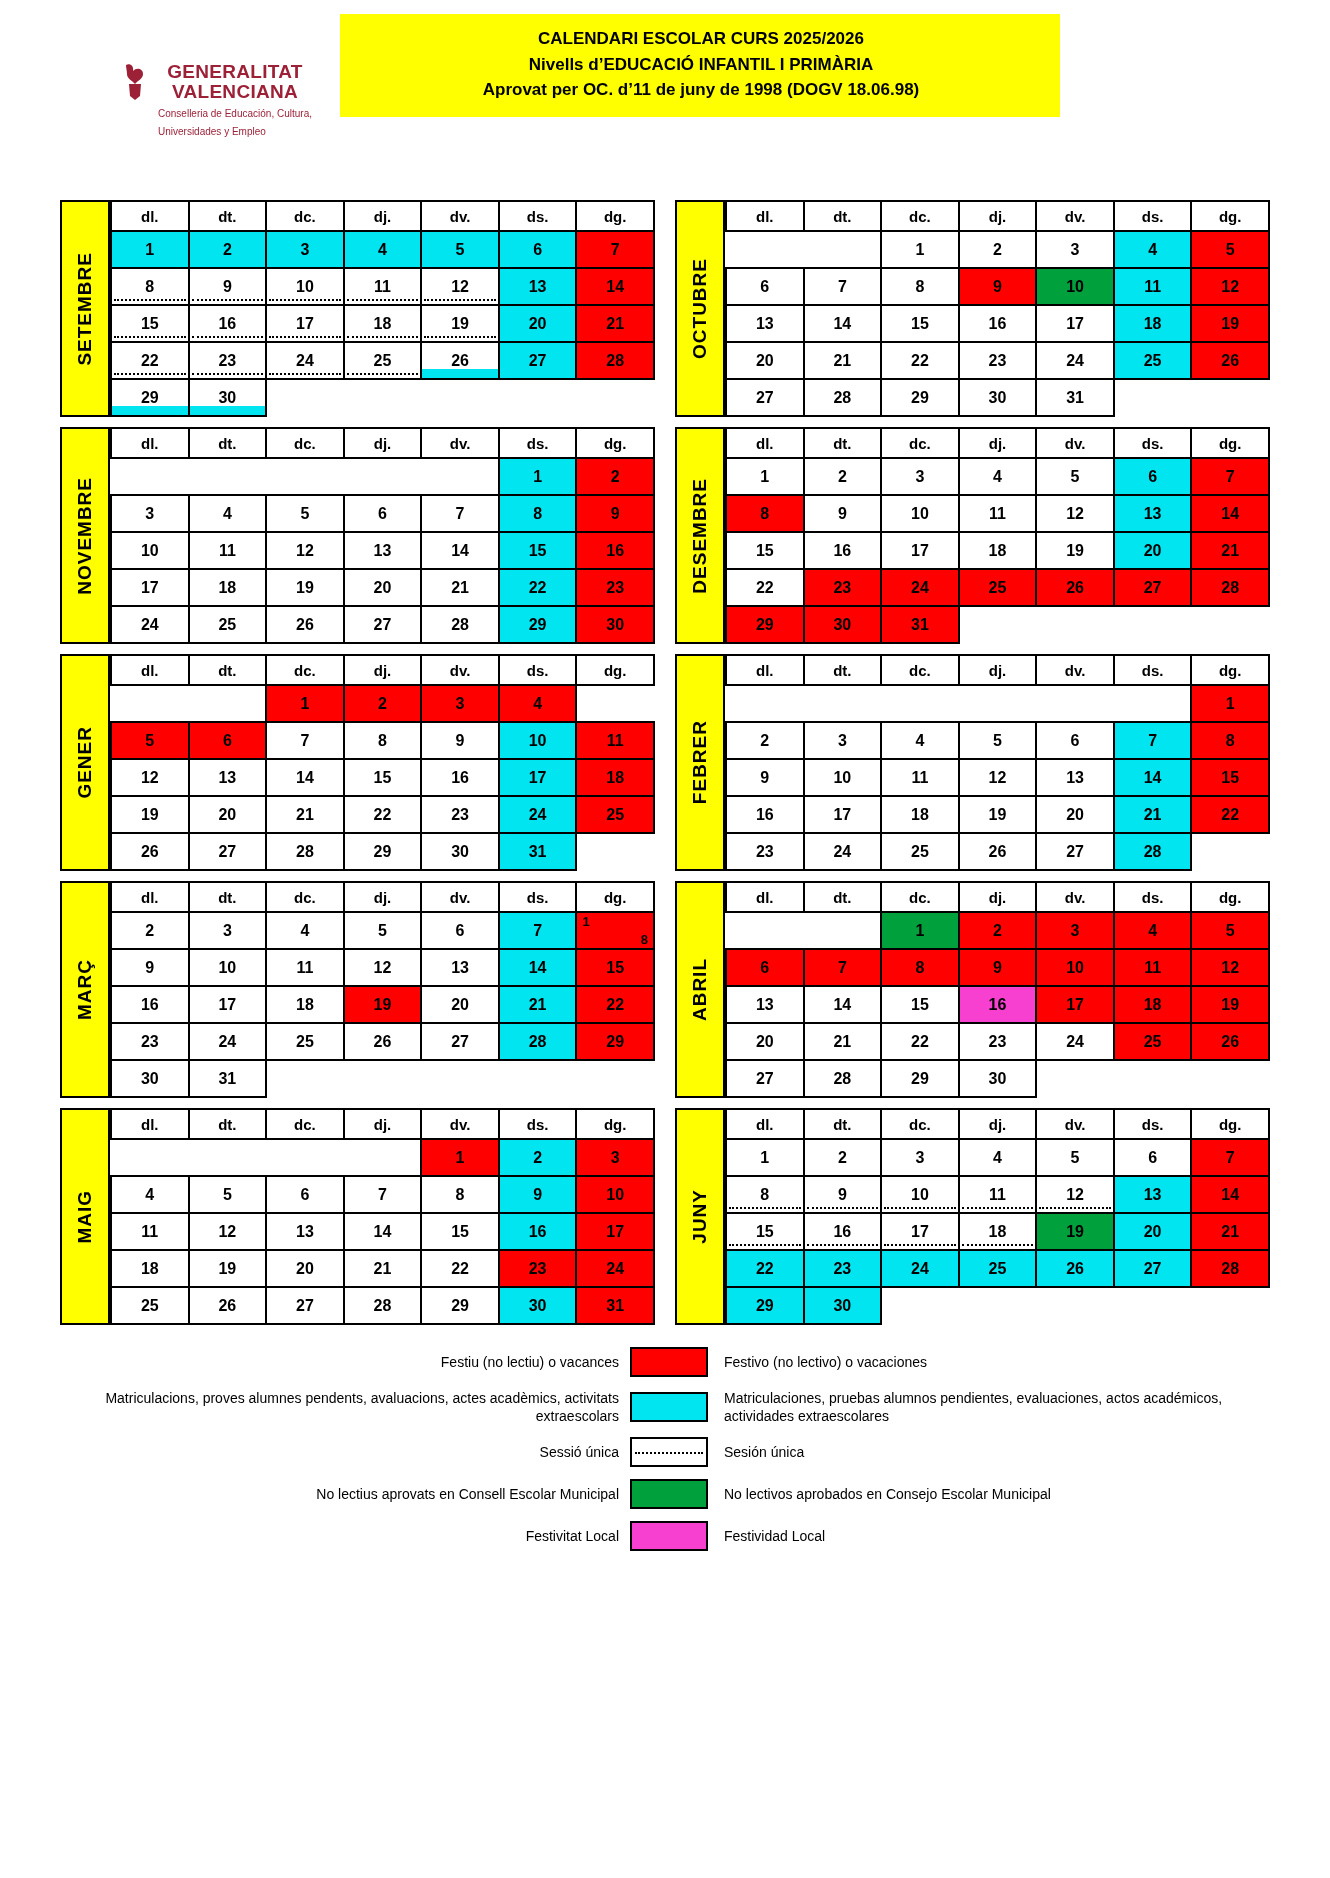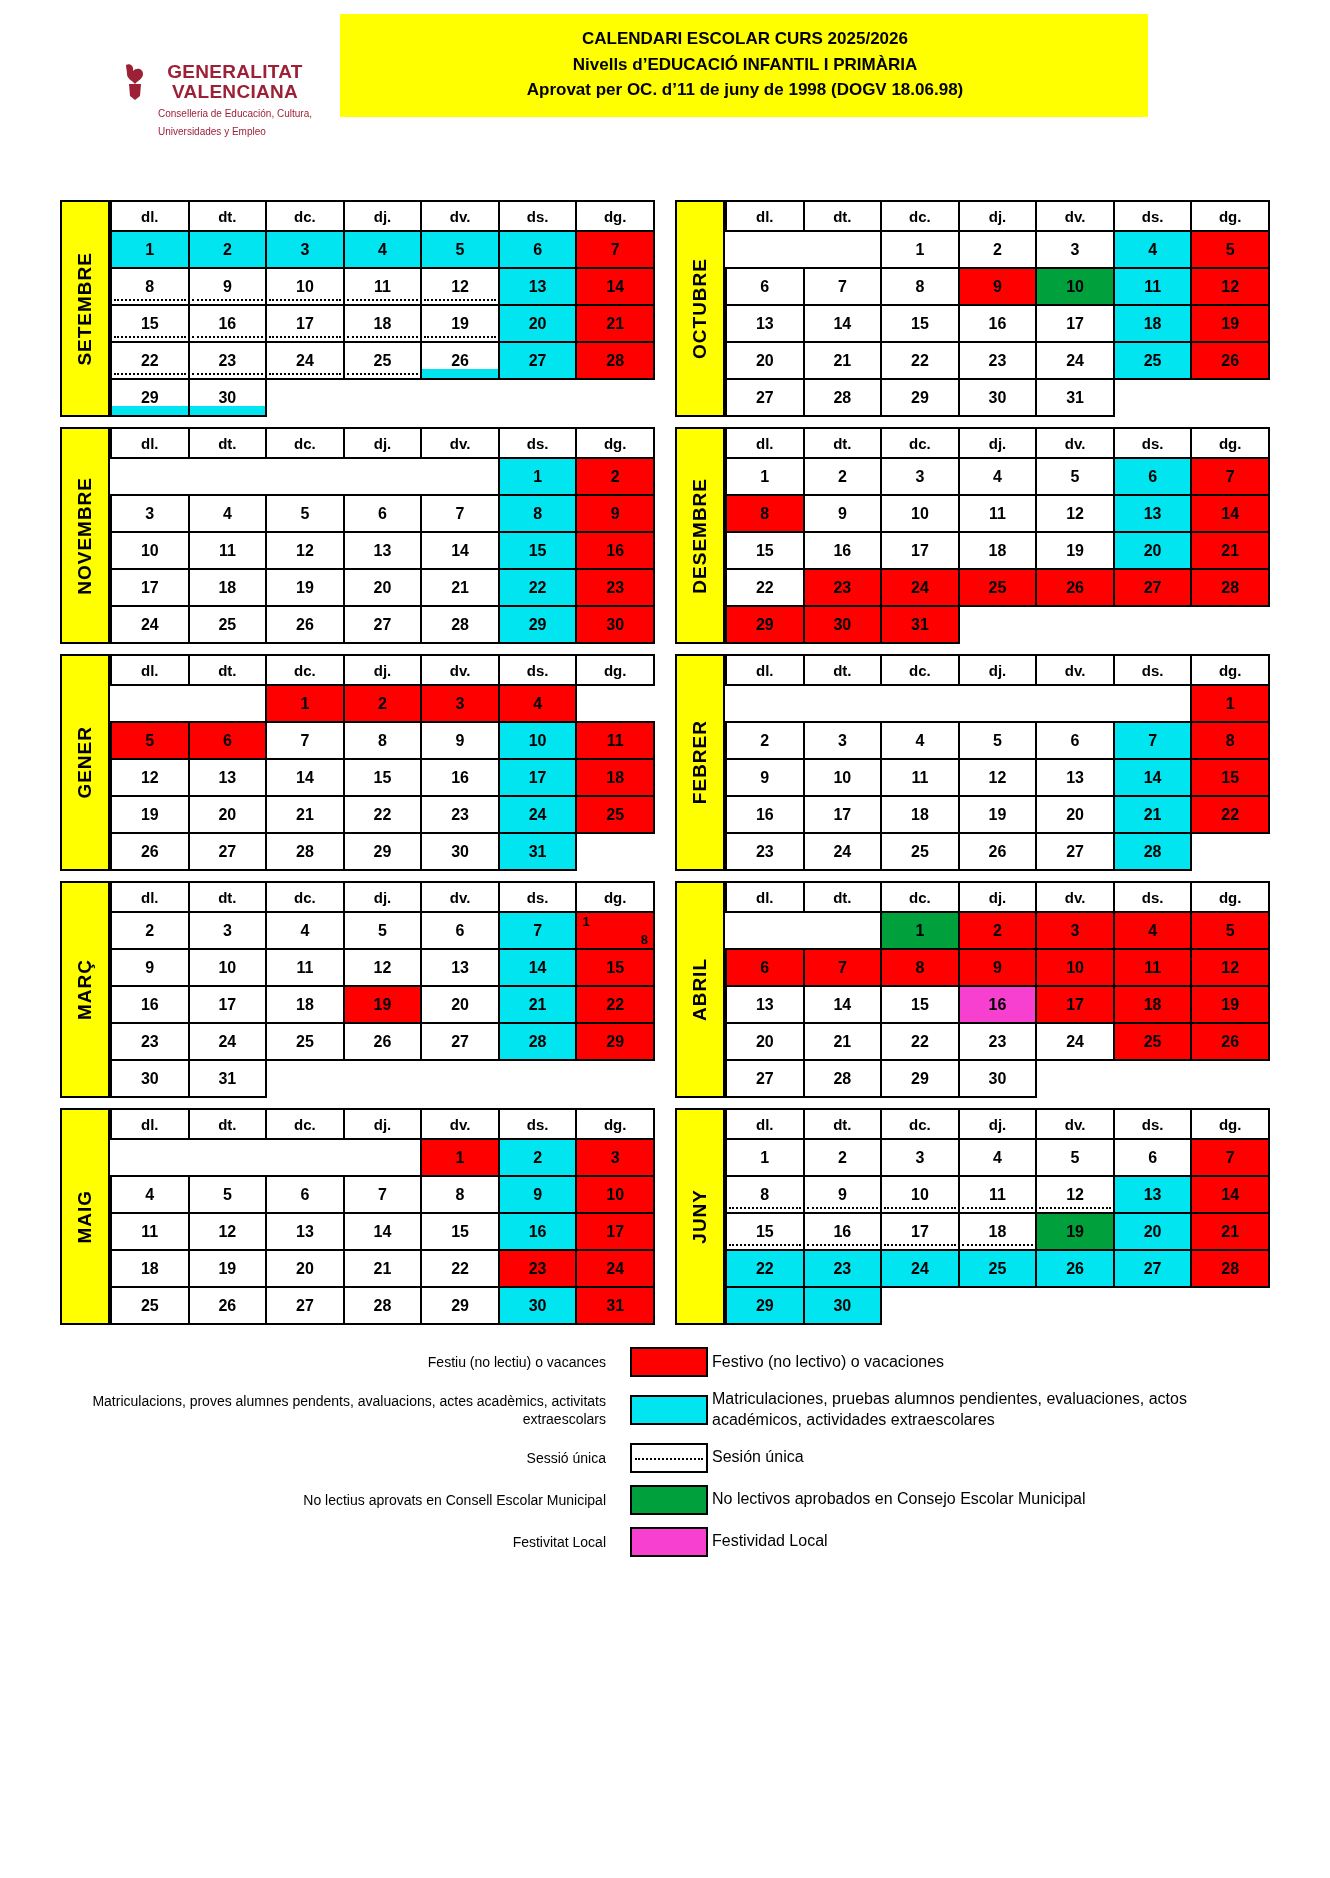--- a/index.html
+++ b/index.html
@@ -21,21 +21,21 @@
   .logo-text-main {
     color: #9c2137; font-size: 19px; font-weight: bold; letter-spacing: .3px; line-height: 1.05; text-align: center;
   }
   .logo-text-sub { color: #9c2137; font-size: 10px; line-height: 1.35; margin-top: 5px; }
   .dir-block {
     width: 220px; text-align: center; padding-top: 50px;
     color: #1a1a8c; font-size: 12px; font-weight: bold; line-height: 1.45;
   }
   .dir-block .gap { height: 14px; }
   .title-box {
-    background: #ffff00; width: 808px; margin-left: 10px;
+    background: #ffff00; width: 720px; margin-left: 10px;
     padding: 12px 10px 14px 12px; text-align: center;
     font-size: 17px; font-weight: bold; line-height: 1.5;
   }
 
   
   .cal-area { padding: 0 60px; }
   .cal-row { display: flex; justify-content: space-between; margin-bottom: 10px; }
   .month { width: 595px; display: flex; }
   .month-name {
     width: 50px; background: #ffff00; border: 2px solid #000;
@@ -70,33 +70,33 @@
     background: #00e5f0;
   }
   td.split { padding: 0; }
   td.split .tl { position: absolute; top: 1px; left: 5px; font-size: 13px; }
   td.split .br { position: absolute; bottom: 1px; right: 5px; font-size: 13px; }
 
   
   .legend { margin-top: 22px; padding: 0 60px; }
   .legend-row { display: flex; align-items: center; margin-bottom: 12px; }
   .leg-left {
-    width: 570px; text-align: right; padding-right: 24px;
+    width: 570px; text-align: right; padding-right: 11px;
     font-size: 14px; line-height: 1.3;
   }
   .leg-swatch {
     width: 78px; height: 30px; border: 2px solid #000; flex: 0 0 78px;
   }
   .leg-swatch.dotted { background: #fff; border: 2px solid #000; position: relative; }
   .leg-swatch.dotted::after {
     content: ""; position: absolute; left: 3px; right: 3px; top: 50%;
     border-bottom: 2px dotted #000;
   }
   .leg-right {
-    padding-left: 4px; font-size: 16px; line-height: 1.3; width: 520px;
+    padding-left: 16px; font-size: 14px; line-height: 1.3; width: 520px;
   }
 </style>
 </head>
 <body>
 
 <div class="page">
 
   <div class="header">
     <div class="logo-block">
       <div class="logo-row">

